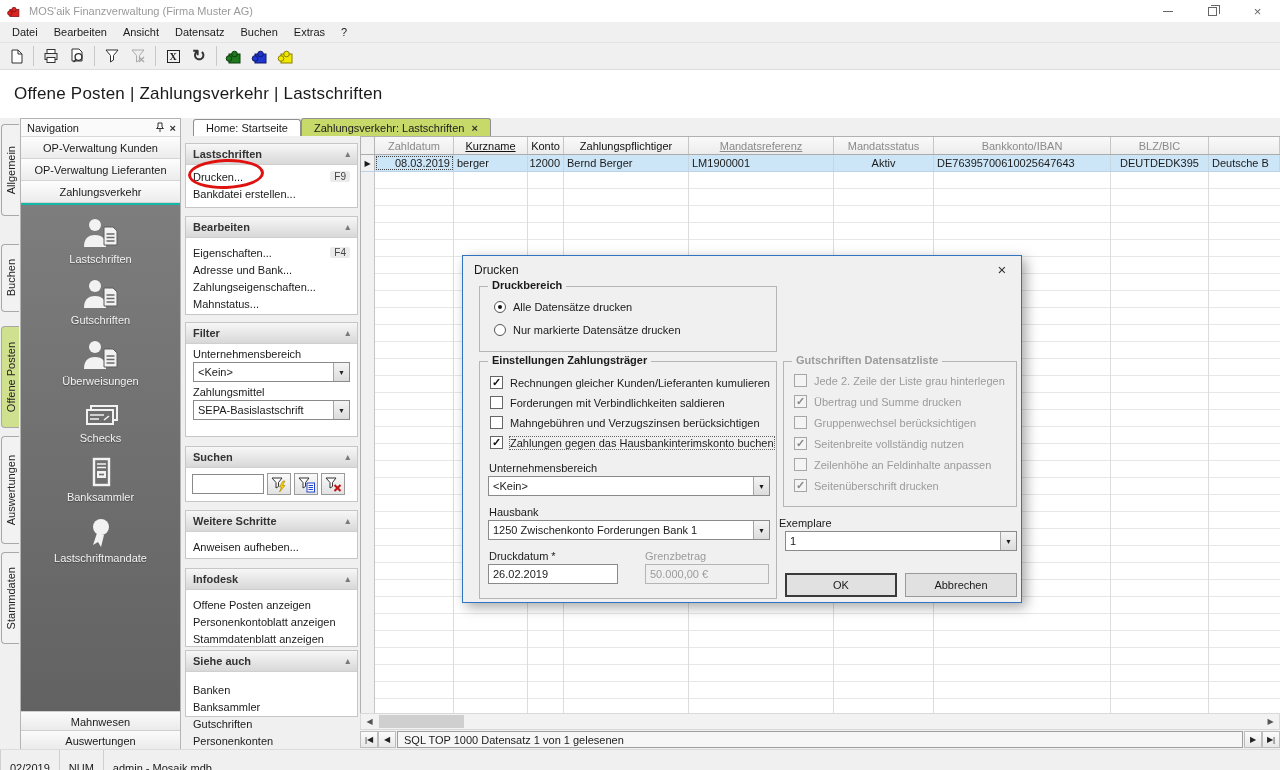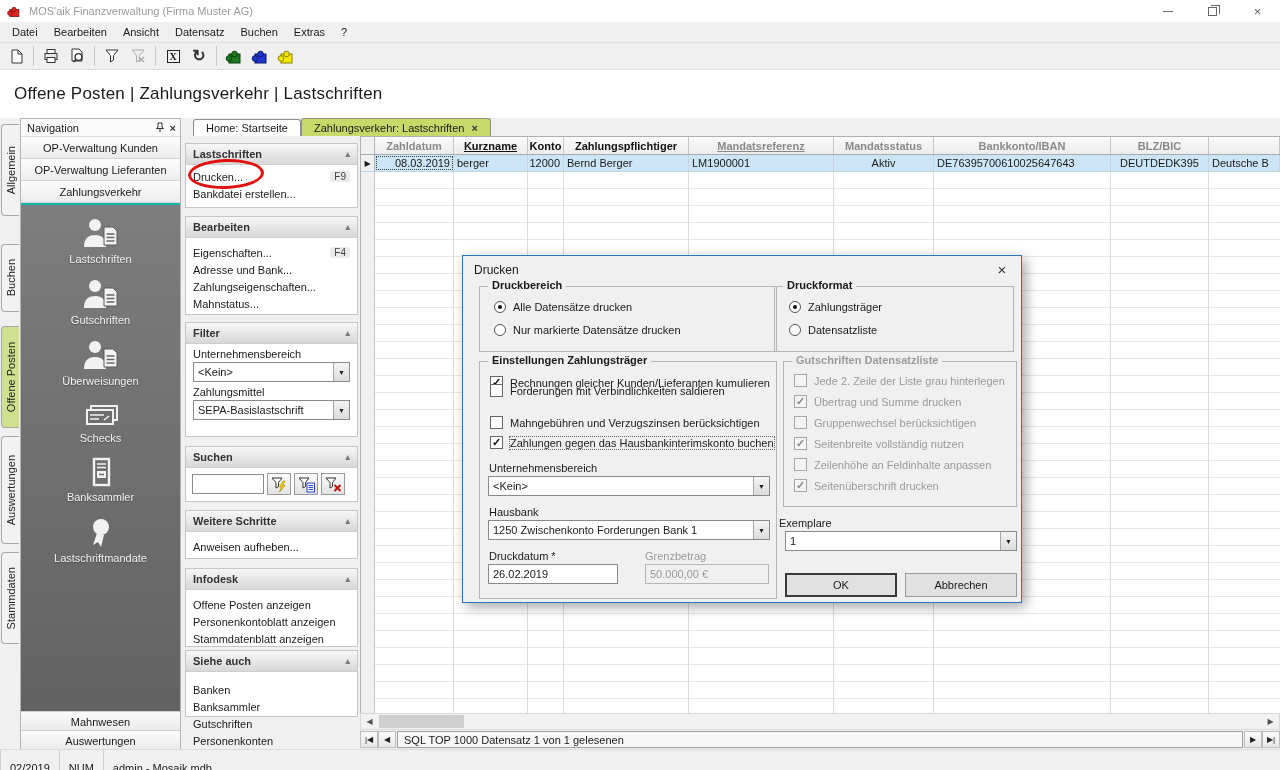--- a/index.html
+++ b/index.html
@@ -71,21 +71,21 @@
   
   .doc-tab{top:119px;height:17px;display:flex;align-items:center;padding:0 12px;border:1px solid #8f8f8f;border-bottom:none;
            border-radius:3px 3px 0 0;background:#fff;z-index:5}
   .doc-tab.active{top:118px;height:18px;background:#c6d969;font-weight:normal}
   .doc-tab .tclose{margin-left:7px;font-weight:bold;color:#333}
 
   
   .grid{left:360px;top:136px;width:920px;height:577px;background:#fff;border-left:1px solid #b0b0b0;border-top:1px solid #b0b0b0}
   .gr-row{display:flex;width:100%}
   .hdr{height:18px;background:linear-gradient(#fafafa,#ececec);border-bottom:1px solid #ababab}
-  .hcell{display:flex;align-items:center;justify-content:center;border-right:1px solid #c6c6c6;font-weight:bold;overflow:hidden;white-space:nowrap}
+  .hcell{display:flex;align-items:center;justify-content:center;border-right:1px solid #c6c6c6;font-weight:normal;overflow:hidden;white-space:nowrap}
   .hdr-gray{color:#8a8a8a}.hdr-dark{color:#111}.u{text-decoration:underline}
   .drow{height:17px;background:#cde6f7;border-bottom:1px solid #bcd2e8}
   .dcell{display:flex;align-items:center;border-right:1px solid #c9d6e2;padding:0 3px;overflow:hidden;white-space:nowrap}
   .sel-col{background:#f1f1f1;border-right:1px solid #b5b5b5;justify-content:center;padding:0}
   .focus-cell{outline:1px dotted #444;outline-offset:-2px;justify-content:flex-end}
   .w-sel{width:14px}.w-c0{width:79px}.w-c1{width:74px}.w-c2{width:36px}.w-c3{width:125px}
   .w-c4{width:145px}.w-c5{width:100px}.w-c6{width:177px}.w-c7{width:98px}.w-c8{flex:1}
   .grid-empty{display:flex;height:541px;background:repeating-linear-gradient(180deg,#fff 0 16px,#e7e7e7 16px 17px)}
   .ecol{border-right:1px solid #dcdcdc;height:100%}
   .ta-c{justify-content:center}.ta-r{justify-content:flex-end}
@@ -517,41 +517,30 @@
     <div class="opt-row" style="position:absolute;left:14px;top:14px">
       <span class="radio on"></span>
       <span>Alle Datensätze drucken</span>
     </div>
     <div class="opt-row" style="position:absolute;left:14px;top:37px">
       <span class="radio"></span>
       <span>Nur markierte Datensätze drucken</span>
     </div>
   </div>
 
-  <div class="group" style="left:311px;top:30px;width:240px;height:66px">
-    <span class="gtitle">Druckformat</span>
-    <div class="opt-row" style="position:absolute;left:14px;top:14px">
-      <span class="radio on"></span>
-      <span>Zahlungsträger</span>
-    </div>
-    <div class="opt-row" style="position:absolute;left:14px;top:37px">
-      <span class="radio"></span>
-      <span>Datensatzliste</span>
-    </div>
-  </div>
 
   <div class="group" style="left:16px;top:105px;width:298px;height:238px">
     <span class="gtitle">Einstellungen Zahlungsträger</span>
     <div class="opt-row" style="position:absolute;left:10px;top:14px">
       <span class="cb">
           <span>✓</span>
         </span>
       <span>Rechnungen gleicher Kunden/Lieferanten kumulieren</span>
     </div>
-    <div class="opt-row" style="position:absolute;left:10px;top:22px">
+    <div class="opt-row" style="position:absolute;left:10px;top:34px">
       <span class="cb"></span>
       <span>Forderungen mit Verbindlichkeiten saldieren</span>
     </div>
     <div class="opt-row" style="position:absolute;left:10px;top:54px">
       <span class="cb"></span>
       <span>Mahngebühren und Verzugszinsen berücksichtigen</span>
     </div>
     <div class="opt-row" style="position:absolute;left:10px;top:74px">
       <span class="cb">
           <span>✓</span>

